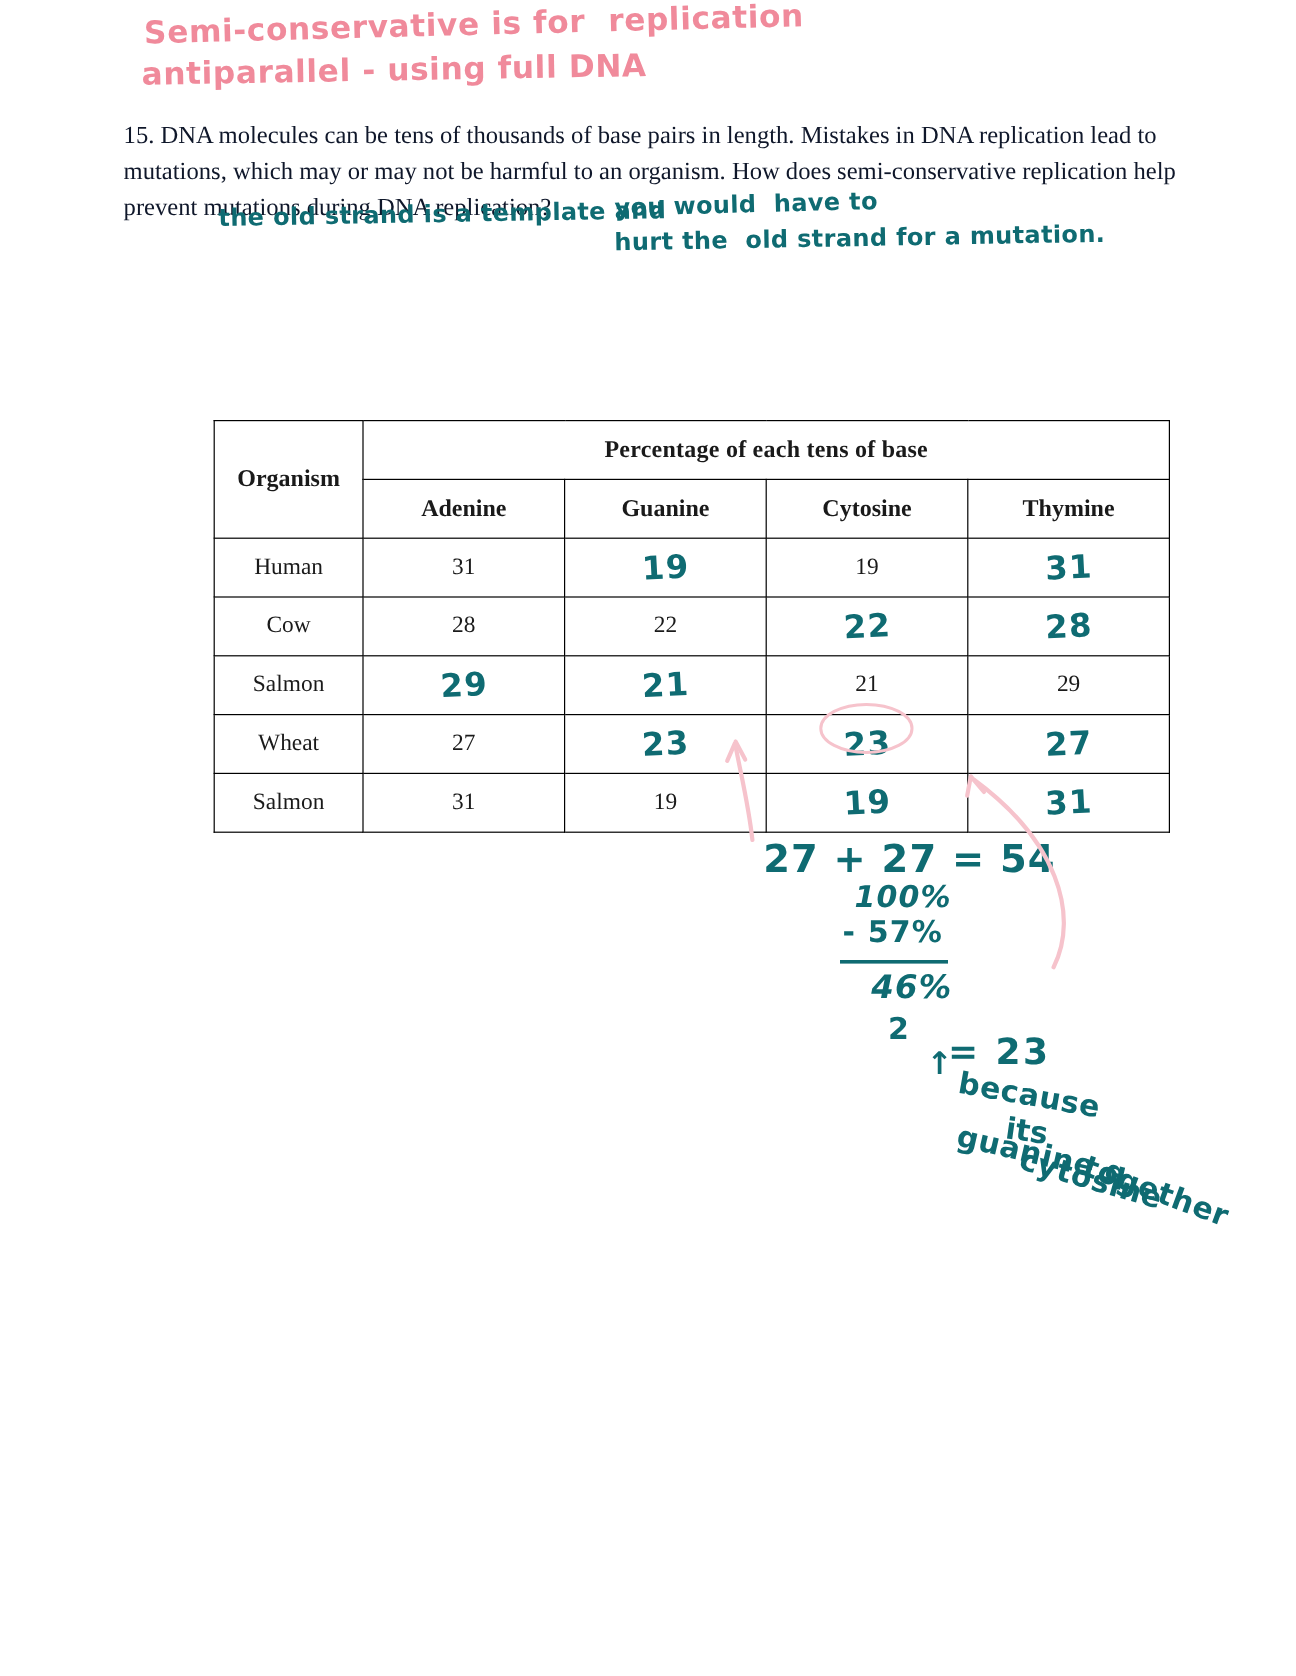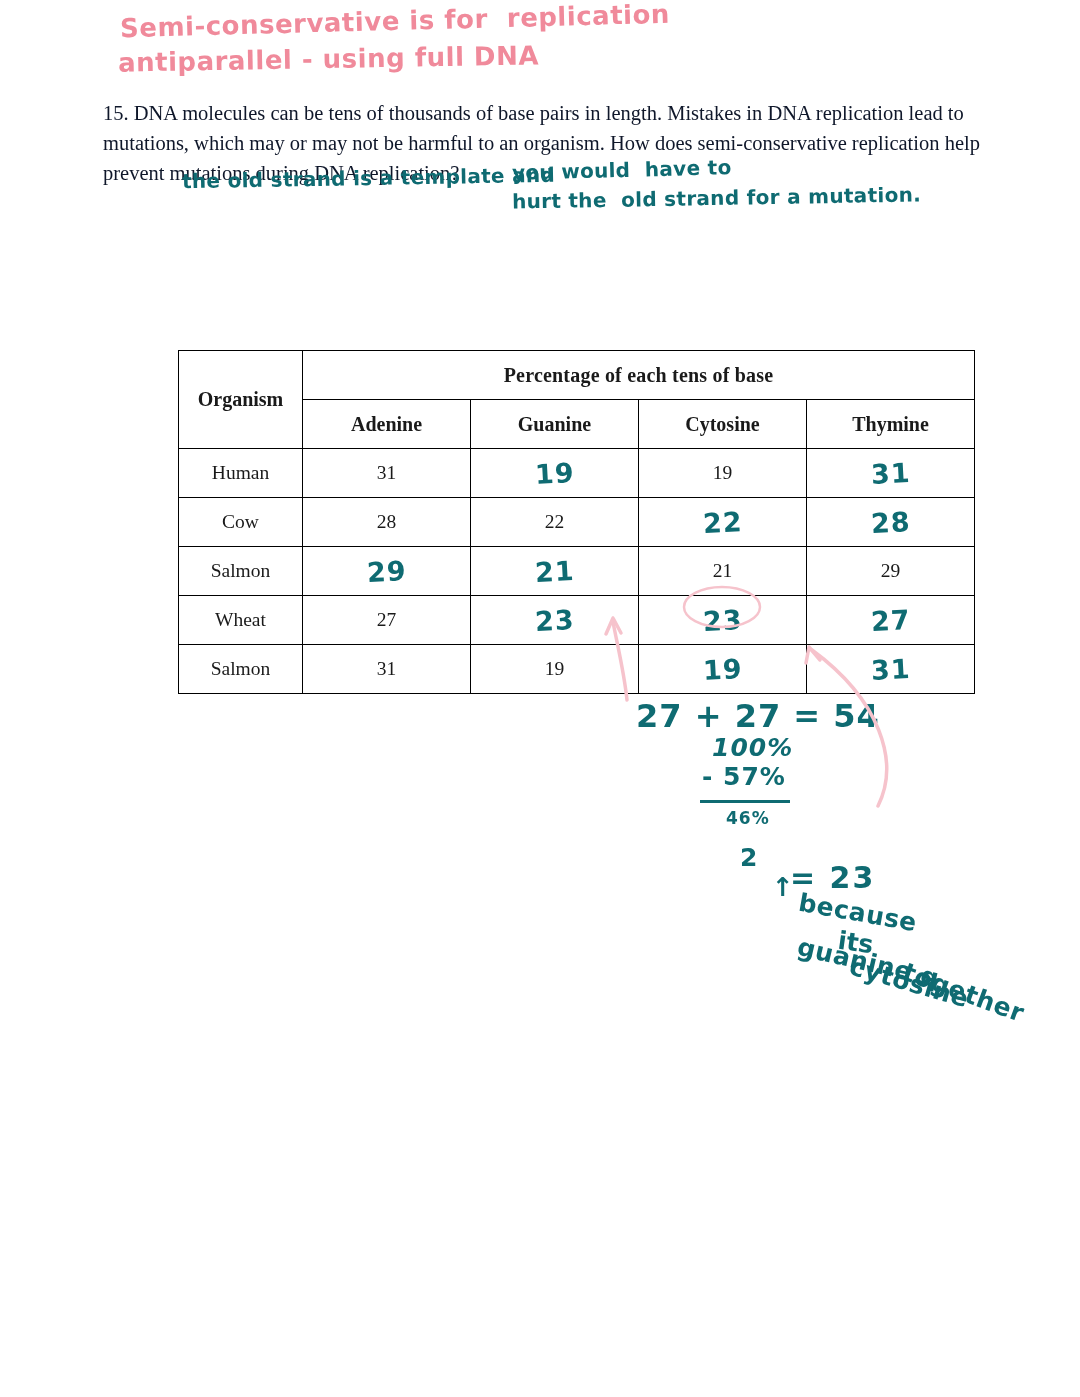--- a/index.html
+++ b/index.html
@@ -148,22 +148,23 @@
     letter-spacing: 1px;
   }
   #ink-rule {
     position: absolute;
     left: 700px; top: 800px;
     width: 90px; height: 3px;
     background: #0f6b72;
   }
   #ink-calc4 {
     left: 726px; top: 808px;
-    font-size: 17px;
-    letter-spacing: 1px;
+    font-size: 27px;
+    letter-spacing: 1px;
+    font-style: italic;
   }
   #ink-calc5 {
     left: 740px; top: 843px;
     font-size: 25px;
     letter-spacing: 1px;
   }
   #ink-equals {
     left: 790px; top: 860px;
     font-size: 30px;
     letter-spacing: 2px;

